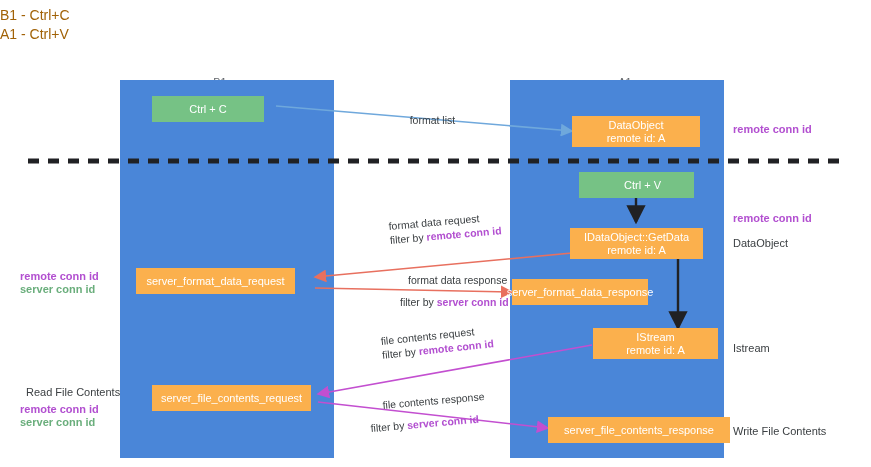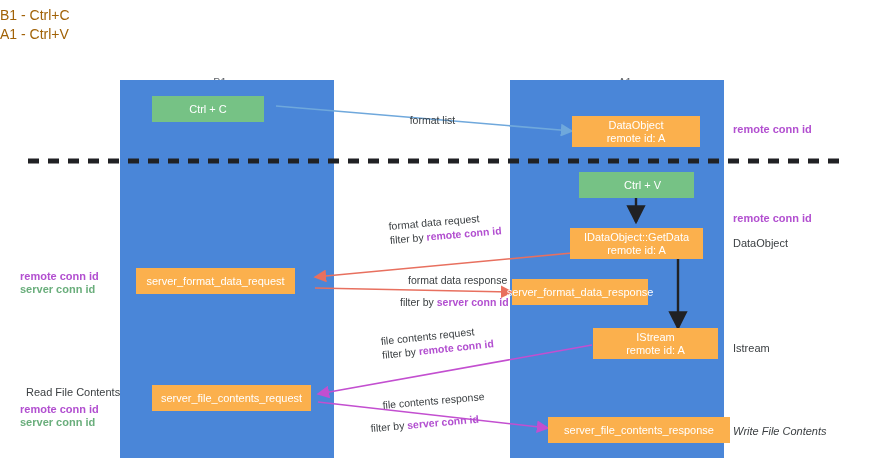--- a/index.html
+++ b/index.html
@@ -216,21 +216,21 @@
   </div>
 
   <div class="abs ann purple" style="left:733px; top:122px;">remote conn id</div>
 
   <div class="abs ann purple" style="left:733px; top:211px;">remote conn id</div>
 
   <div class="abs plain" style="left:733px; top:236px;text-align:center;">DataObject</div>
 
   <div class="abs plain" style="left:733px; top:341px;">Istream</div>
 
-  <div class="abs plain" style="left:733px; top:424px;font-style:italic;">Write File Contents</div>
+  <div class="abs plain" style="left:733px; top:424px;">Write File Contents</div>
 
   <div class="abs ann purple" style="left:20px; top:269px;">remote conn id</div>
   <div class="abs ann green" style="left:20px; top:282px;">server conn id</div>
 
   <div class="abs plain" style="left:26px; top:385px;">Read File Contents</div>
   <div class="abs ann purple" style="left:20px; top:402px;">remote conn id</div>
   <div class="abs ann green" style="left:20px; top:415px;">server conn id</div>
 
 </div>
 

